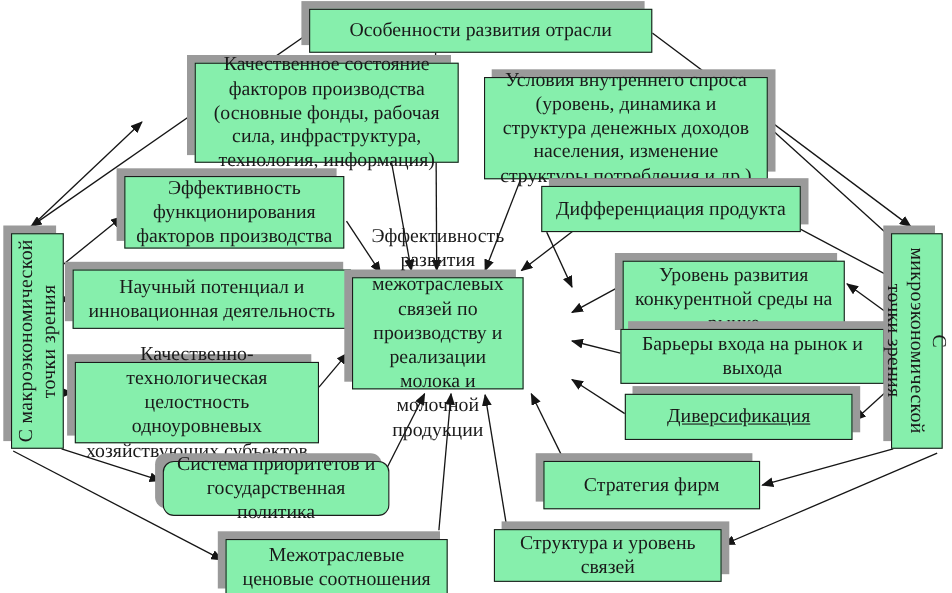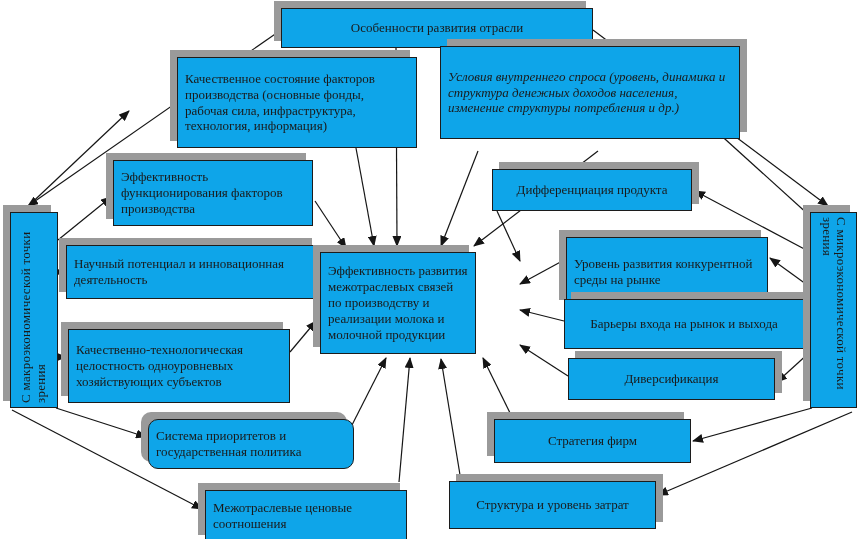--- a/index.html
+++ b/index.html
@@ -6,25 +6,26 @@
   #canvas{
     position:relative;
     width:865px;height:539px;
     background:#ffffff;
     font-family:"Liberation Serif","DejaVu Serif",serif;
     color:#1a1a1a;
     overflow:hidden;
   }
   .node{
     position:absolute;
-    background:#0ea5e9;
+    background:#86efac;
     border:1.4px solid #1c1c1c;
     box-sizing:border-box;
     display:flex;align-items:center;justify-content:center;
-    font-size:13px;line-height:1.22;
+    text-align:center;
+    font-size:18px;line-height:1.22;
     padding:2px 7px;
     z-index:2;
   }
   .sh-ul{box-shadow:-7px -7px 0 0 #9a9a9a;}
   .sh-ur{box-shadow:7px -7px 0 0 #9a9a9a;}
   .vtext{
     writing-mode:vertical-rl;
     text-orientation:mixed;
     letter-spacing:.3px;
     line-height:1.15;
@@ -83,33 +84,33 @@
   <div class="node sh-ul" style="left:113px;top:160px;width:200px;height:66px;">Эффективность функционирования факторов производства</div>
 
   <div class="node sh-ul" style="left:66px;top:245px;width:253px;height:54px;">Научный потенциал и инновационная деятельность</div>
 
   <div class="node sh-ul" style="left:68px;top:329px;width:222px;height:74px;">Качественно-технологическая целостность одноуровневых хозяйствующих субъектов</div>
 
   <div class="node sh-ul" style="left:148px;top:419px;width:206px;height:50px;border-radius:10px;">Система приоритетов и государственная политика</div>
 
   <div class="node sh-ul" style="left:205px;top:490px;width:202px;height:52px;">Межотраслевые ценовые соотношения</div>
 
-  <div class="node sh-ur" style="left:440px;top:46px;width:300px;height:93px;font-style:italic;">Условия внутреннего спроса (уровень, динамика и структура денежных доходов населения, изменение структуры потребления и др.)</div>
+  <div class="node sh-ur" style="left:440px;top:70px;width:258px;height:93px;">Условия внутреннего спроса (уровень, динамика и структура денежных доходов населения, изменение структуры потребления и др.)</div>
 
-  <div class="node sh-ur" style="left:492px;top:169px;width:200px;height:42px;">Дифференциация продукта</div>
+  <div class="node sh-ur" style="left:492px;top:169px;width:236px;height:42px;">Дифференциация продукта</div>
 
   <div class="node sh-ul" style="left:566px;top:224px;width:202px;height:70px;margin-top:13px;">Уровень развития конкурентной среды на рынке</div>
 
   <div class="node sh-ur" style="left:564px;top:299px;width:240px;height:50px;">Барьеры входа на рынок и выхода</div>
 
-  <div class="node sh-ur" style="left:568px;top:358px;width:207px;height:42px;">Диверсификация</div>
+  <div class="node sh-ur" style="left:568px;top:358px;width:207px;height:42px;text-decoration:underline;">Диверсификация</div>
 
   <div class="node sh-ul" style="left:494px;top:419px;width:197px;height:44px;">Стратегия фирм</div>
 
-  <div class="node sh-ur" style="left:449px;top:481px;width:207px;height:48px;">Структура и уровень затрат</div>
+  <div class="node sh-ur" style="left:449px;top:481px;width:207px;height:48px;">Структура и уровень связей</div>
 
   <div class="node sh-ul" style="left:320px;top:252px;width:156px;height:102px;">Эффективность развития межотраслевых связей по производству и реализации молока и молочной продукции</div>
 
   <div class="node sh-ul" style="left:10px;top:212px;width:48px;height:196px;padding:4px 2px;">
     <span class="vtext up">С макроэкономической точки зрения</span>
   </div>
 
   <div class="node sh-ul" style="left:810px;top:212px;width:47px;height:196px;padding:4px 2px;">
     <span class="vtext">С микроэкономической точки зрения</span>
   </div>

